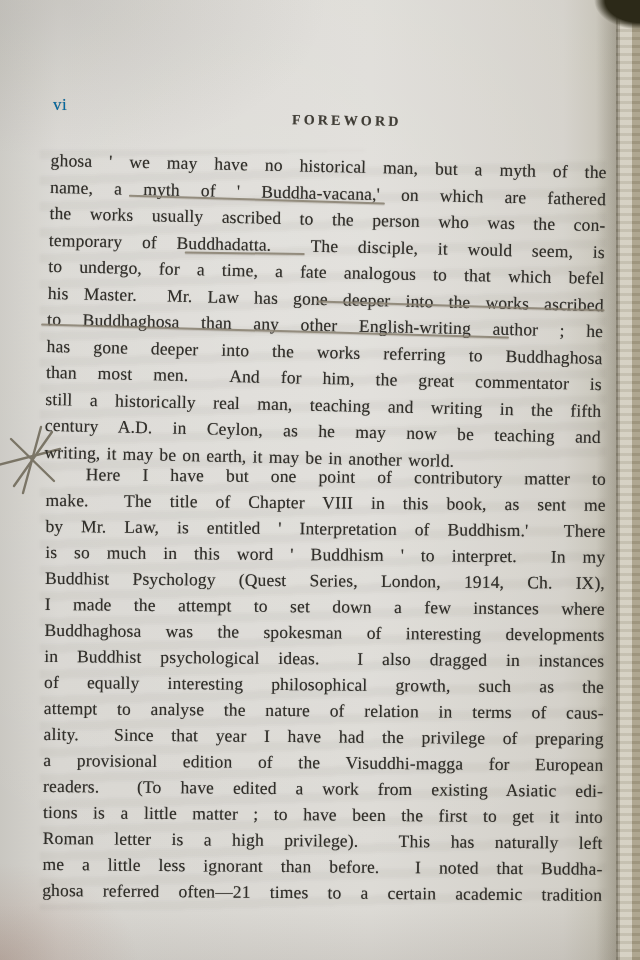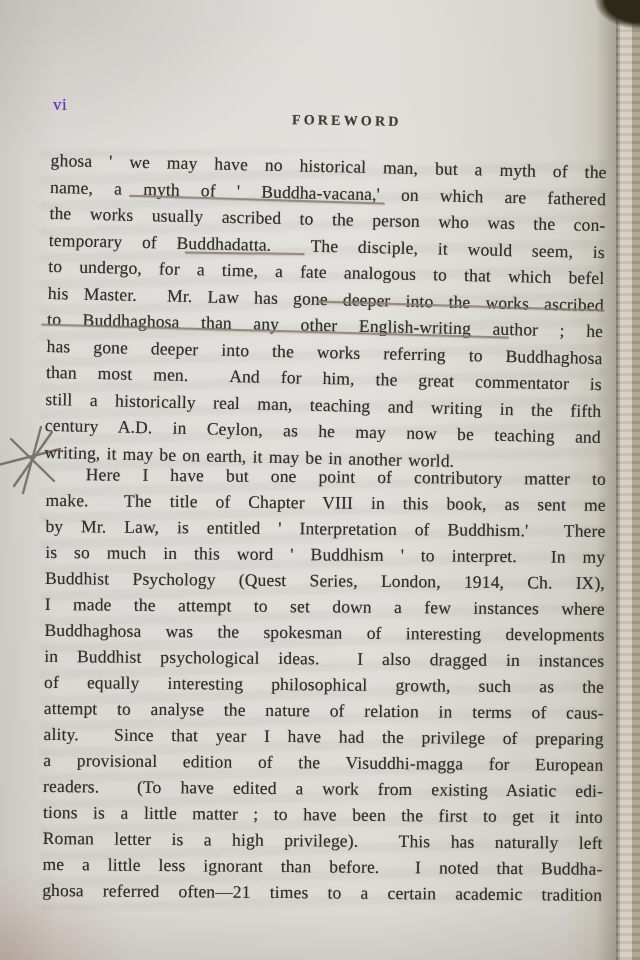--- a/index.html
+++ b/index.html
@@ -43,21 +43,21 @@
   }
   
   .showthrough{
     position:absolute;left:40px;top:150px;width:566px;height:760px;
     background:repeating-linear-gradient(178.5deg,
       rgba(96,92,84,0.06) 0 9px, rgba(96,92,84,0) 9px 26px);
     filter:blur(1.6px);
   }
   .page-number{
     position:absolute;left:53px;top:95px;
-    font-size:17px;color:#6d28d9;letter-spacing:0.5px;
+    font-size:17px;color:#0369a1;letter-spacing:0.5px;
     text-shadow:0 0 0.8px rgba(51,49,44,0.55);
   }
   .running-header{
     position:absolute;left:292px;top:113px;
     font-size:14px;font-weight:bold;color:#403d36;
     letter-spacing:3.2px;
     text-shadow:0 0 0.7px rgba(64,61,54,0.45);
     transform:rotate(0.9deg);
   }
   .para{

